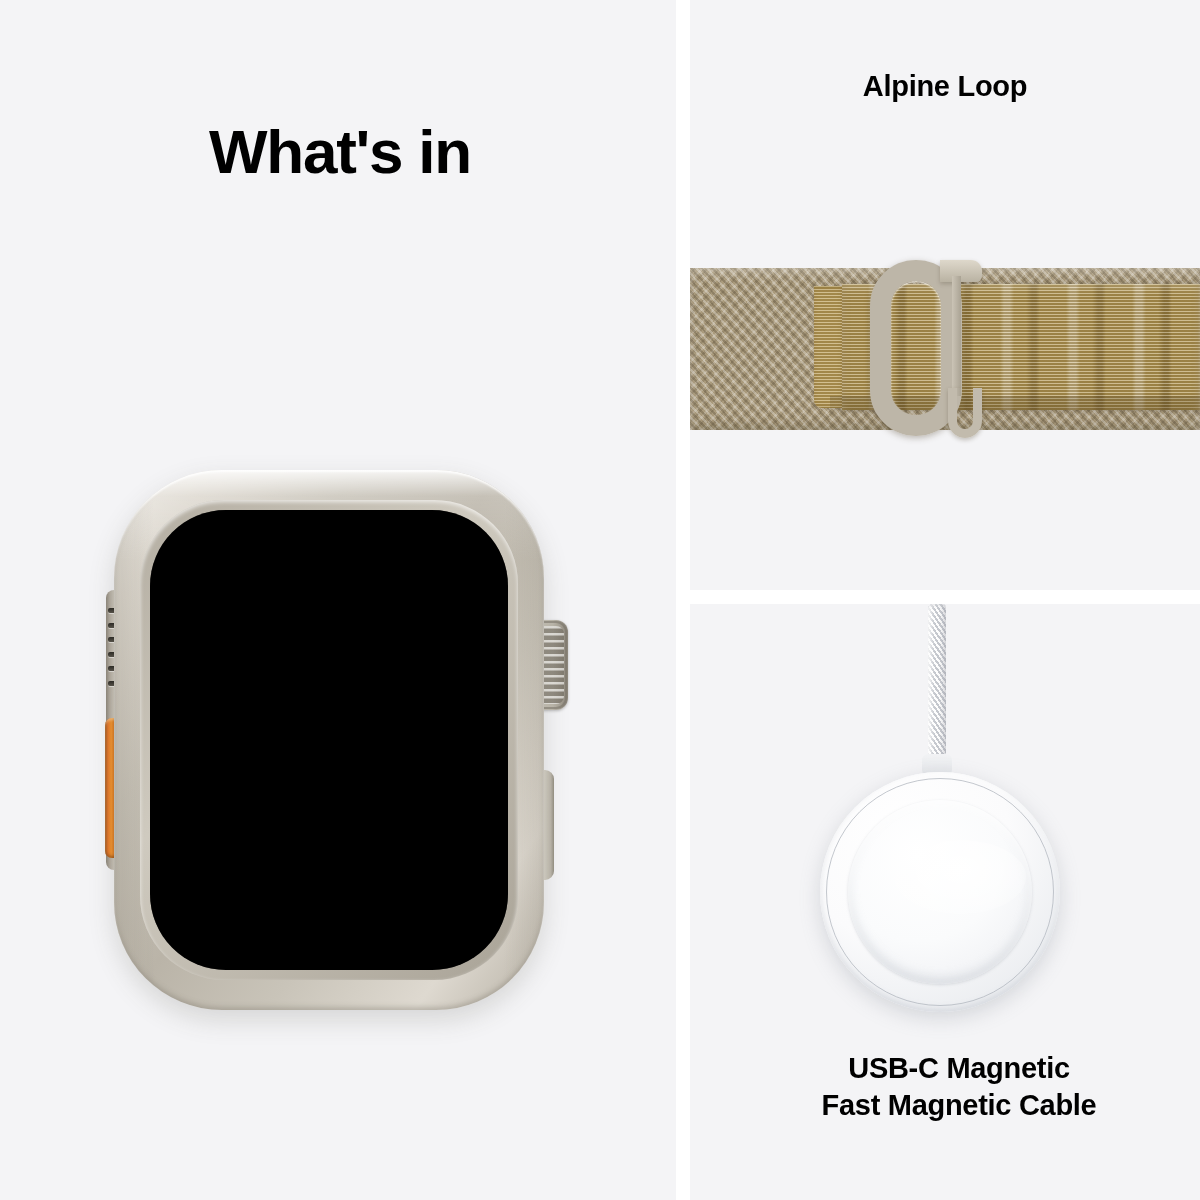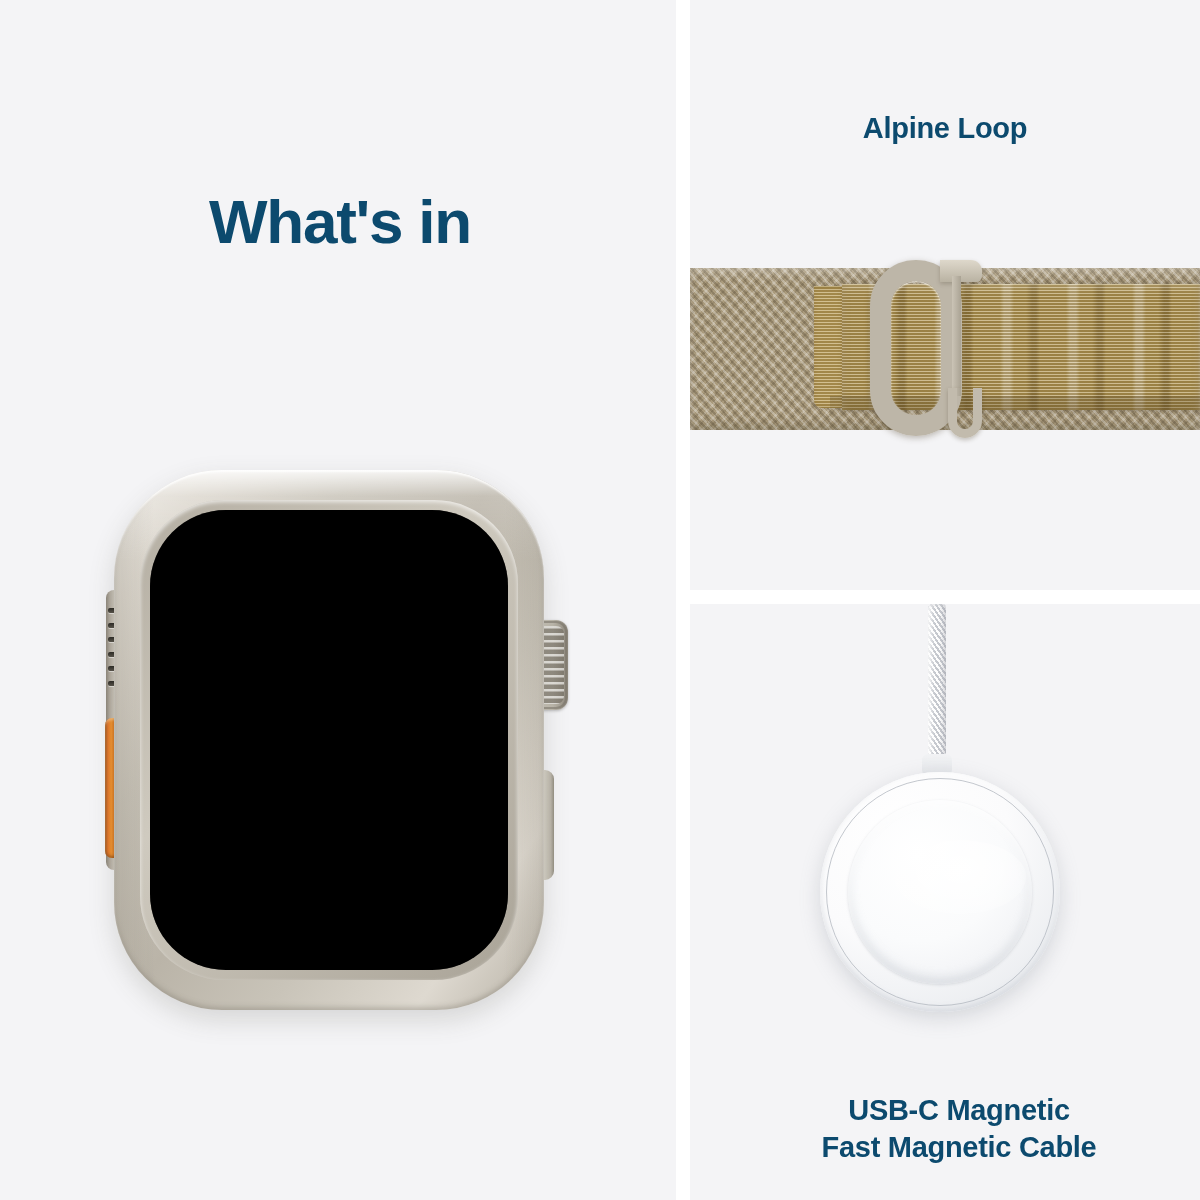--- a/index.html
+++ b/index.html
@@ -28,30 +28,29 @@
     background: #f4f4f6;
     overflow: hidden;
   }
   #panel-watch   { left: 0;   top: 0;   width: 676px; height: 1200px; }
   #panel-band    { left: 690px; top: 0;   width: 510px; height: 590px; }
   #panel-charger { left: 690px; top: 604px; width: 510px; height: 596px; }
 
   
   .heading {
     position: absolute;
-    color: #0c4a6e;
+    color: #000000;
     font-weight: 700;
     letter-spacing: -0.02em;
     line-height: 1.16;
     text-align: center;
-    margin-top: 42px;
   }
   #title-whats-in-box {
     left: 90px;
-    top: 144px;
+    top: 116px;
     width: 500px;
     font-size: 62px;
   }
   #label-alpine-loop {
     left: 0px;
     top: 70px;
     width: 510px;
     font-size: 29px;
     letter-spacing: -0.01em;
   }

